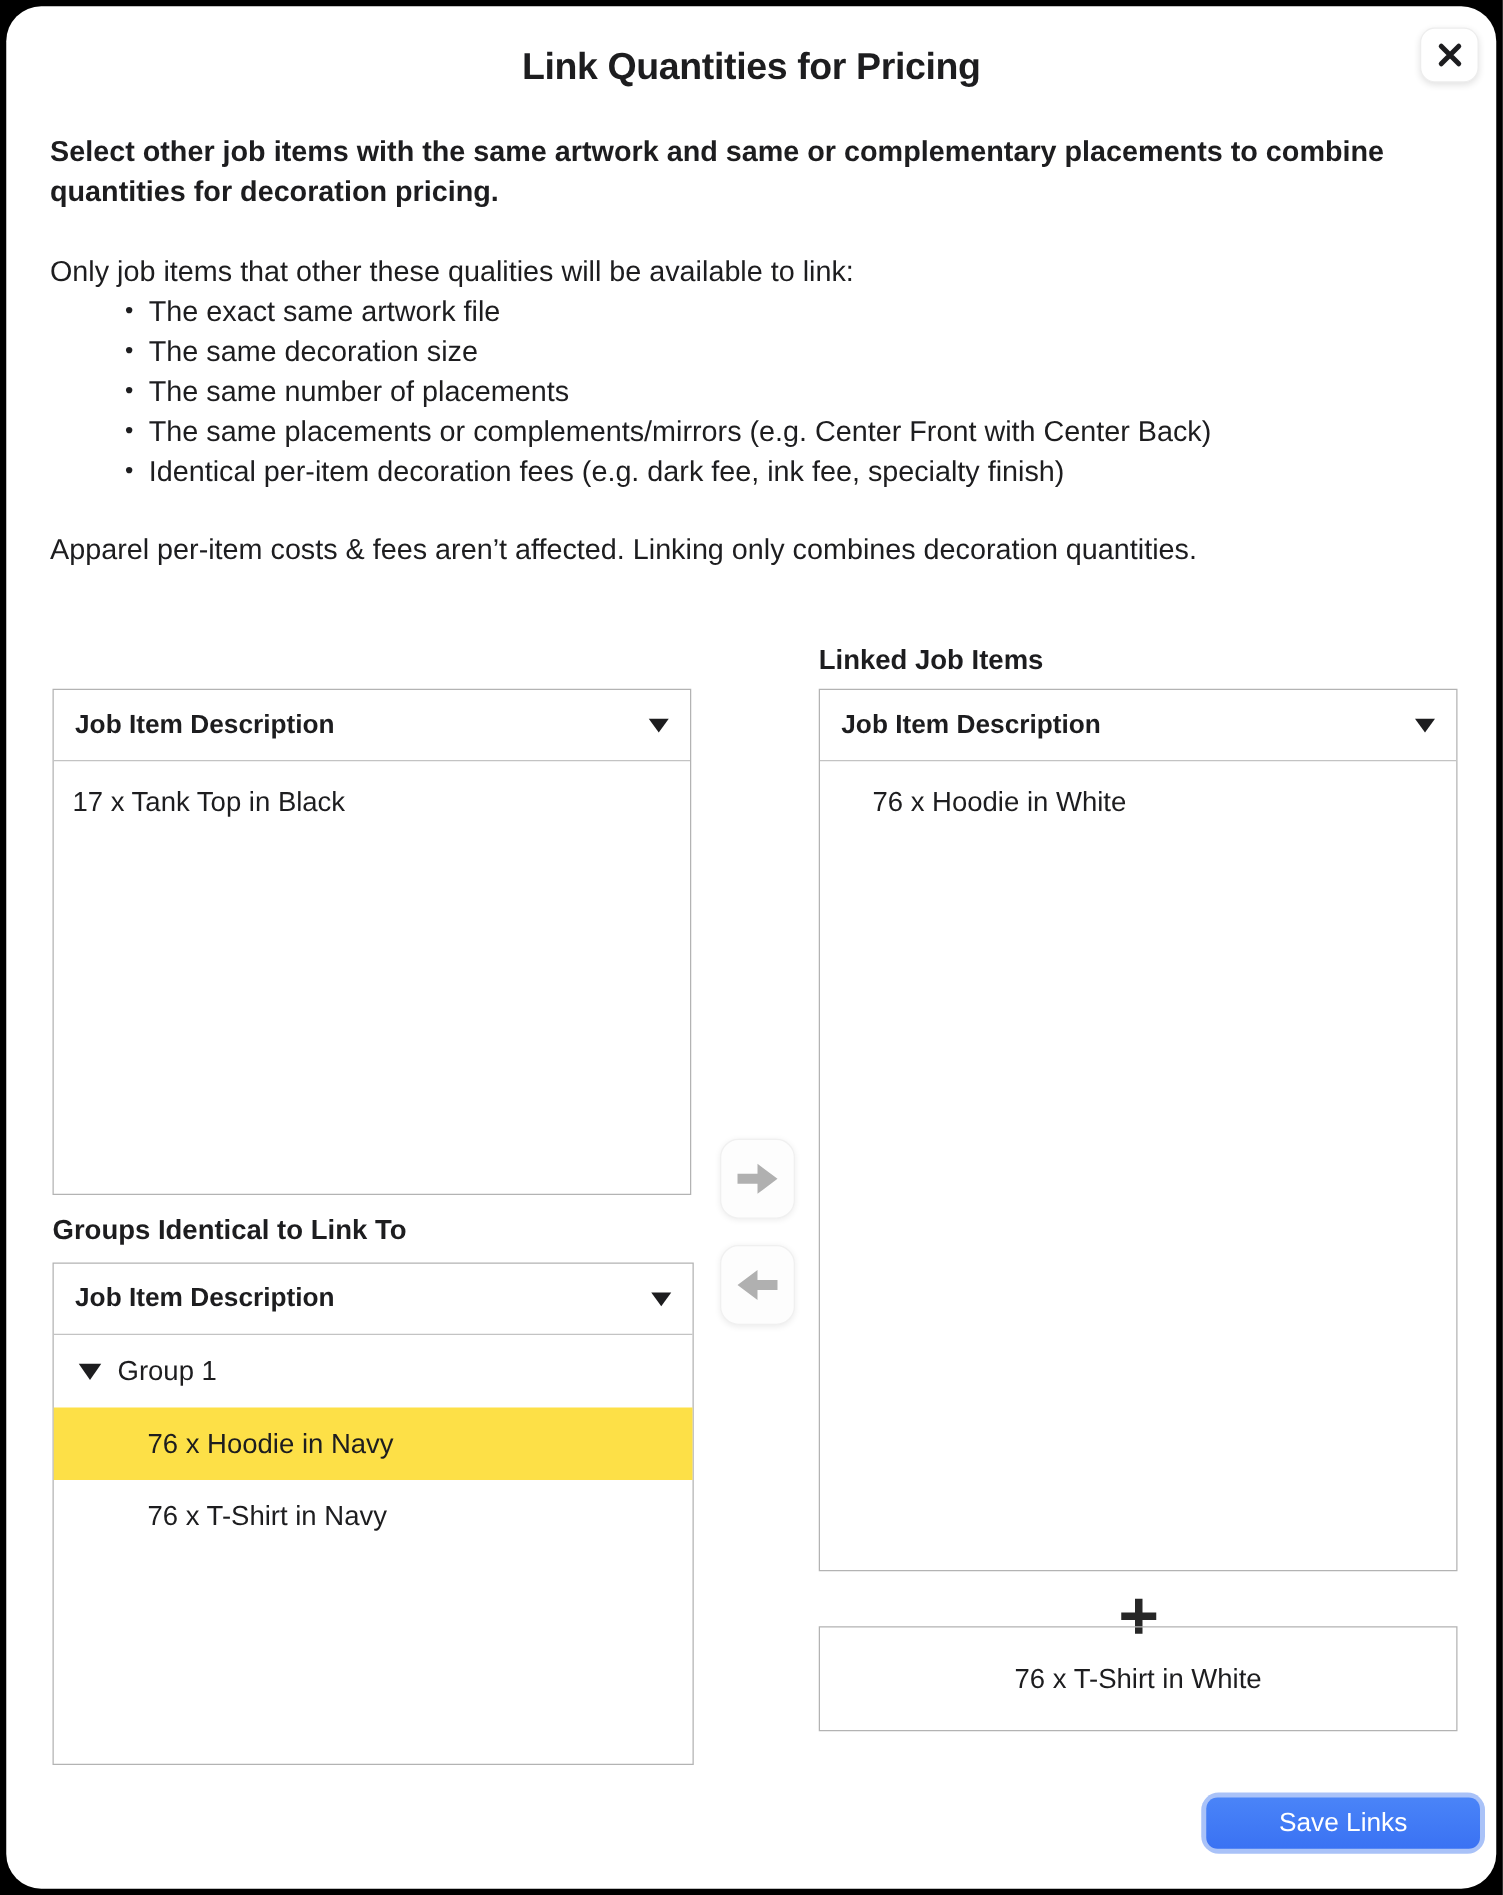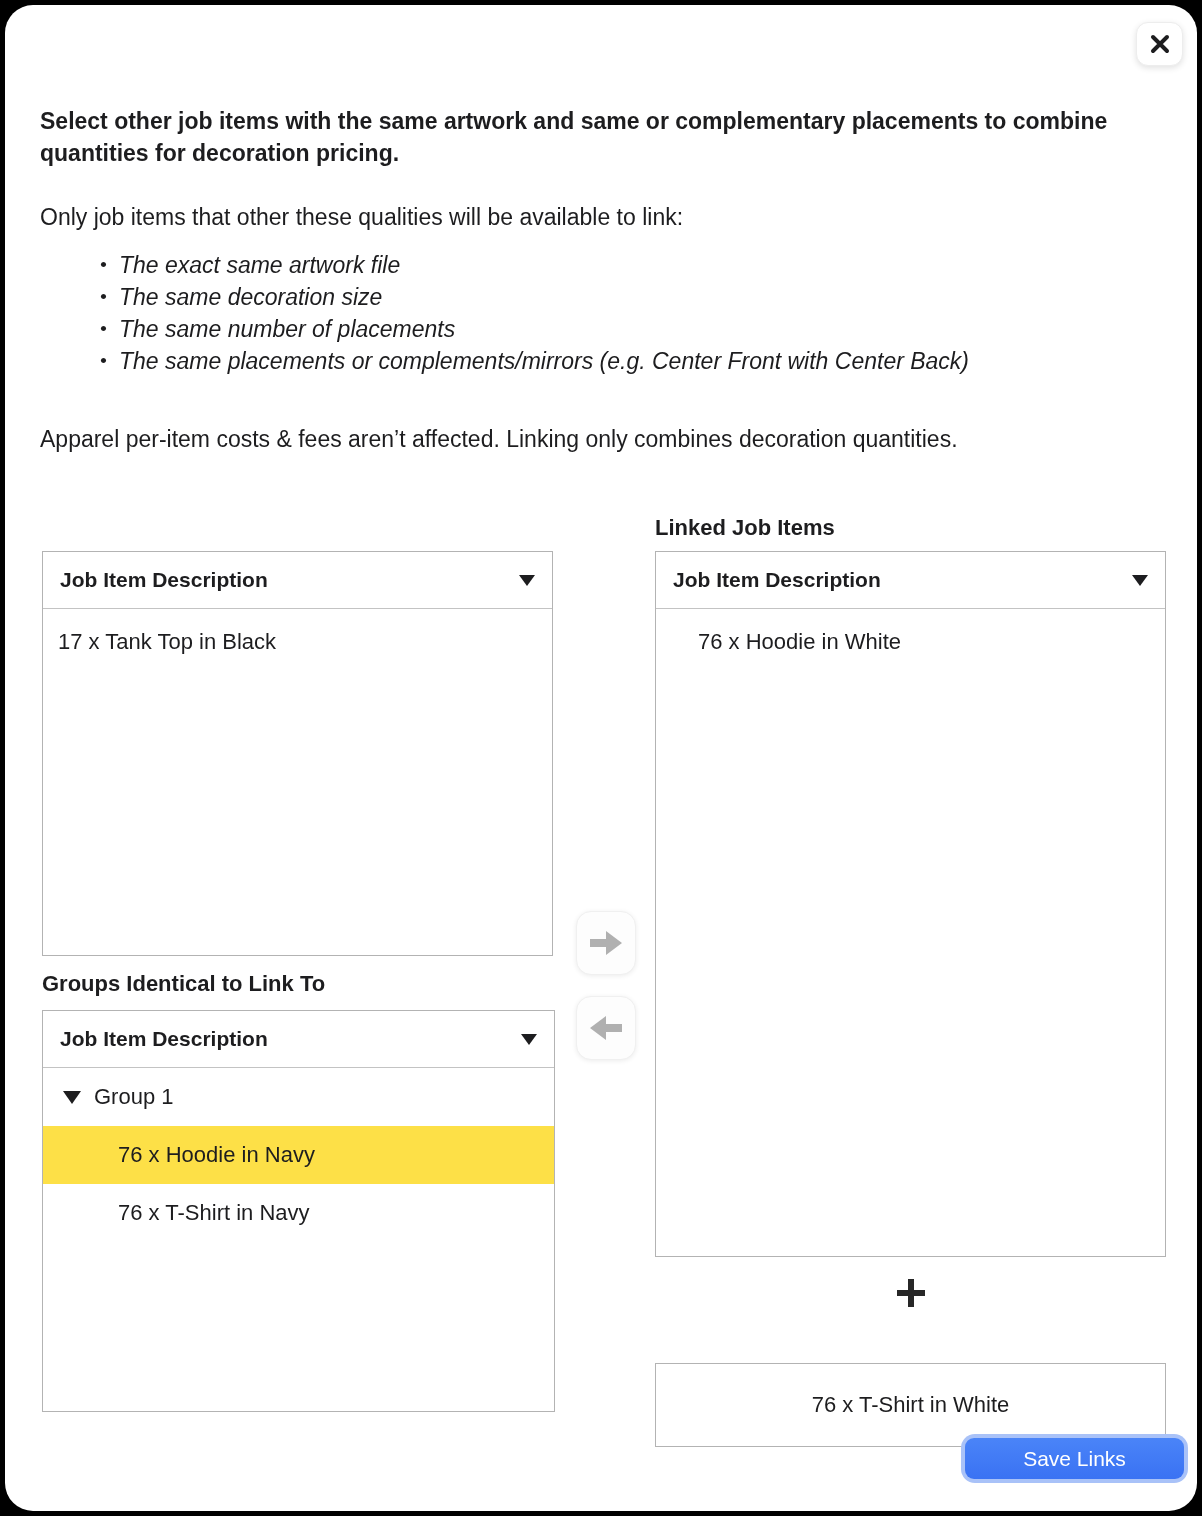--- a/index.html
+++ b/index.html
@@ -32,21 +32,21 @@
     border: 1px solid #ededed;
     border-radius: 12px;
     box-shadow: 0 2px 6px rgba(0,0,0,0.12);
     display: flex; align-items: center; justify-content: center;
     cursor: pointer;
   }
 
   .body-text { font-size: 23px; line-height: 32px; color: #1d1d1f; }
   .p-intro   { left: 35px; top: 100px; width: 1090px; font-weight: bold; }
   .p-qual    { left: 35px; top: 196px; width: 1110px; }
-  .bullets   { left: 95px; top: 244px; width: 1060px; list-style: none; font-style: italic; }
+  .bullets   { left: 95px; top: 228px; width: 1060px; list-style: none; }
   .bullets li { position: relative; padding-left: 19px; line-height: 32px; font-size: 23px; }
   .bullets li::before {
     content: "•";
     position: absolute; left: 0; top: 0;
     font-size: 19px; line-height: 32px; color: #1d1d1f;
   }
   .p-note    { left: 35px; top: 418px; width: 1130px; }
 
   .section-heading { font-size: 22px; font-weight: 700; }
   .h-available { left: 37px;  top: 510px; }
@@ -104,21 +104,21 @@
   }
   .btn-move-right { top: 906px; }
   .btn-move-left  { top: 991px; }
 
   .plus-wrap {
     left: 650px; top: 1260px; width: 511px; height: 56px;
     display: flex; align-items: center; justify-content: center;
   }
 
   .target-box {
-    left: 650px; top: 1358px; width: 511px; height: 84px;
+    left: 650px; top: 1296px; width: 511px; height: 84px;
     border: 1.5px solid #b3b3b3;
     display: flex; align-items: center; justify-content: center;
     font-size: 22px;
   }
 
   .save-btn {
     left: 956px; top: 1429px;
     width: 227px; height: 49px;
     background: #a9c2f8;
     border-radius: 14px;
@@ -131,38 +131,40 @@
     display: flex; align-items: center; justify-content: center;
     color: #fff; font-size: 21px; font-weight: 500;
   }
 </style>
 </head>
 <body>
 
 <div id="screen">
   <div class="modal">
 
+    <div class="abs dialog-title">Link Quantities for Pricing</div>
 
     <div class="abs close-btn">
       <span style="display:flex;">
         <svg width="22" height="22" viewBox="0 0 22 22">
           <path d="M4 4 L18 18 M18 4 L4 18" stroke="#1d1d1f" stroke-width="4" stroke-linecap="round" fill="none"></path>
         </svg>
       </span>
     </div>
 
     <div class="abs body-text p-intro">Select other job items with the same artwork and same or complementary placements to combine quantities for decoration pricing.</div>
 
     <div class="abs body-text p-qual">Only job items that other these qualities will be available to link:</div>
 
     <ul class="abs bullets">
       <li>The exact same artwork file</li>
       <li>The same decoration size</li>
       <li>The same number of placements</li>
       <li>The same placements or complements/mirrors (e.g. Center Front with Center Back)</li>
+      <li>Identical per-item decoration fees (e.g. dark fee, ink fee, specialty finish)</li>
     </ul>
 
     <div class="abs body-text p-note">Apparel per-item costs &amp; fees aren’t affected. Linking only combines decoration quantities.</div>
 
 
     <div class="abs listbox box-available">
       <div class="listbox-header">
         <span class="col-title">Job Item Description</span>
         <span class="tri-down"></span>
       </div>

